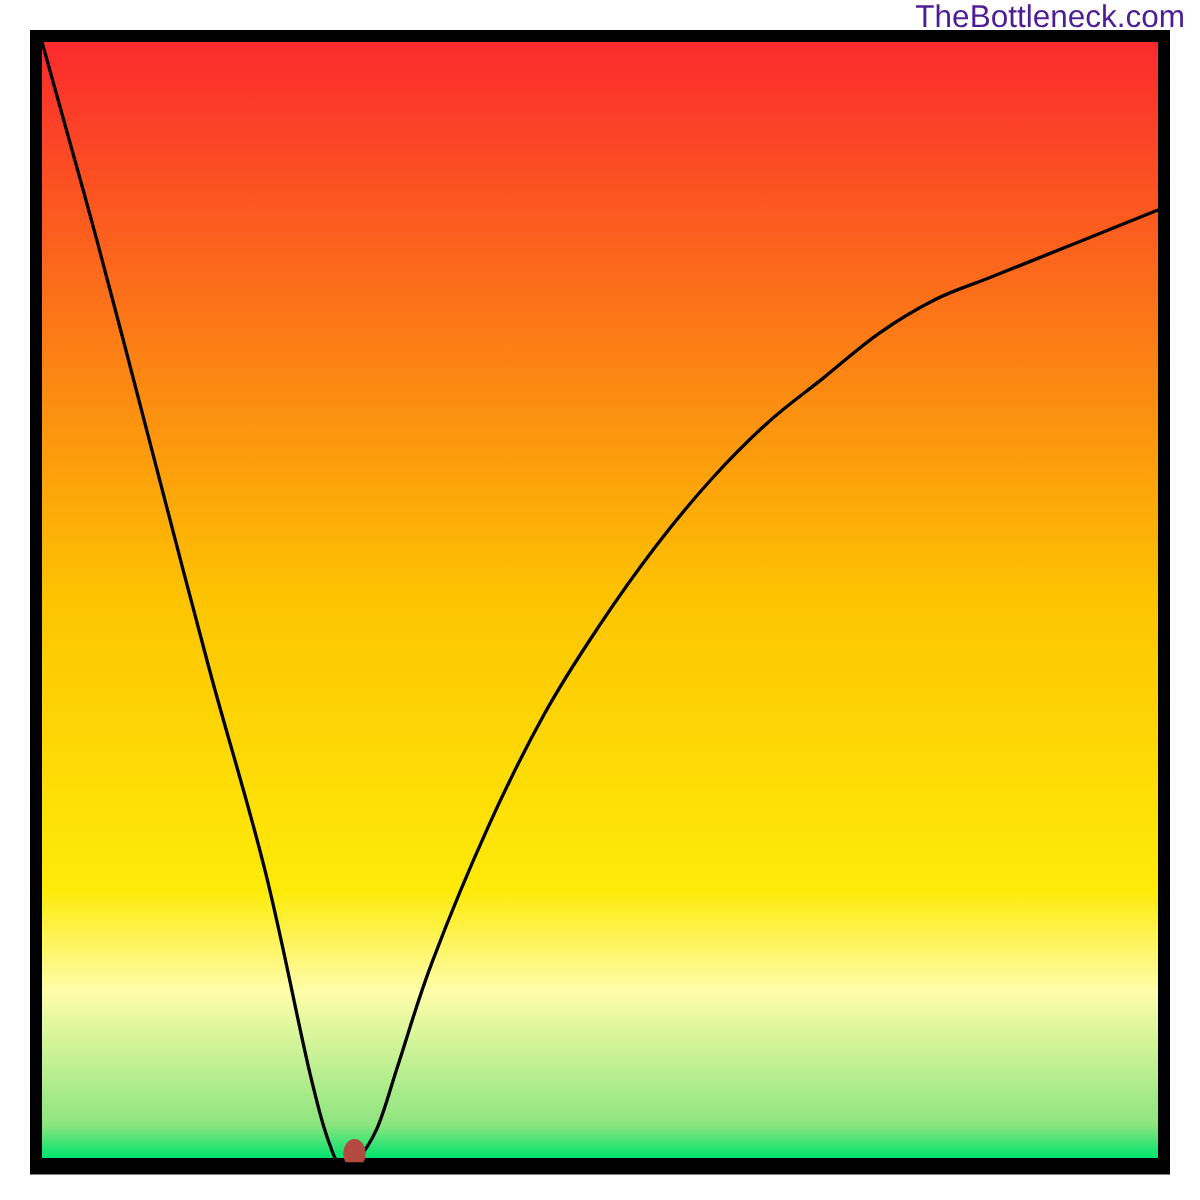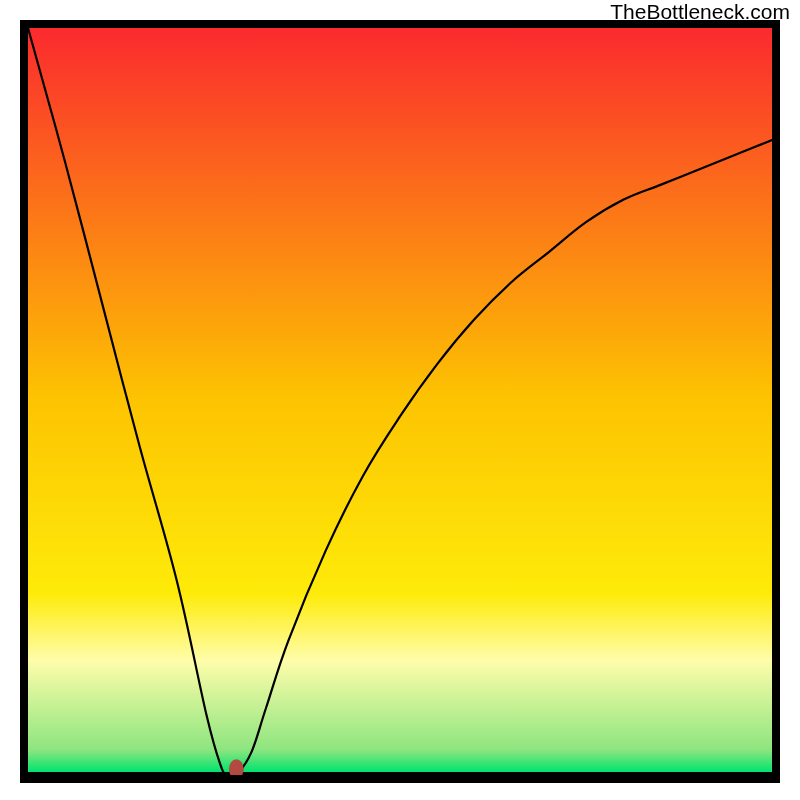--- a/index.html
+++ b/index.html
@@ -9,21 +9,21 @@
     height: 800px;
     overflow: hidden;
     background: #fff;
   }
   .watermark {
     position: absolute;
     top: 0;
     right: 10px;
     font-family: Arial, Helvetica, sans-serif;
     font-size: 21px;
-    color: #000000;
+    color: #4c1d95;
     z-index: 10;
   }
   .plot-frame {
     position: absolute;
     left: 20px;
     top: 20px;
     width: 760px;
     height: 763px;
     background: #000;
   }

